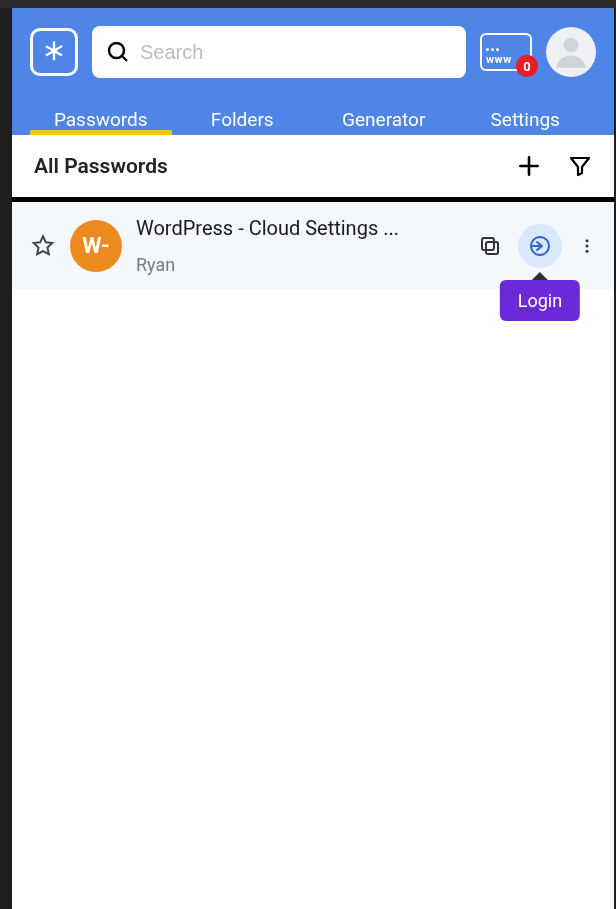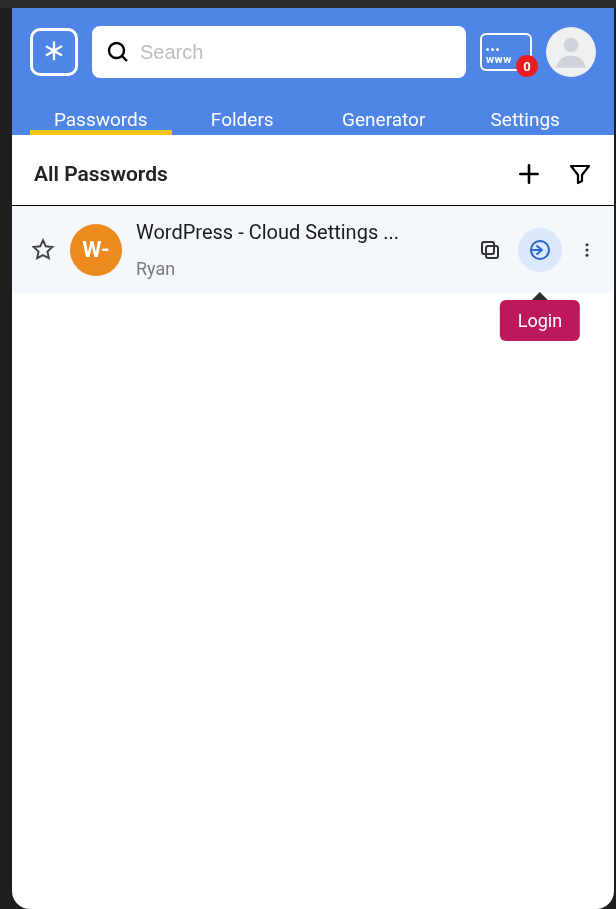--- a/index.html
+++ b/index.html
@@ -1,46 +1,46 @@
 <!DOCTYPE html>
 <html><head>
 <meta charset="utf-8">
 <style>
   * { box-sizing: border-box; margin: 0; padding: 0; }
   html, body { width: 616px; height: 909px; font-family: -apple-system, BlinkMacSystemFont, "Segoe UI", Roboto, sans-serif; background:#1f1f1f; overflow:hidden; }
   .browser-chrome { height:8px; background:#2b2b2b; position:relative; }
-  .panel { position:absolute; top:8px; left:12px; right:2px; bottom:0; background:#fff; display:flex; flex-direction:column; box-shadow:0 0 0 1px rgba(0,0,0,.1);border-radius:18px;}
+  .panel { position:absolute; top:8px; left:12px; right:2px; bottom:0; background:#fff; display:flex; flex-direction:column; box-shadow:0 0 0 1px rgba(0,0,0,.1);}
   .header { background:#4e85e6; padding:18px 18px 0 18px; }
   .header-row { display:flex; align-items:center; gap:14px; }
   .logo-box { width:48px; height:48px; border:3px solid #fff; border-radius:10px; display:flex; align-items:center; justify-content:center; position:relative;}
   .logo-box::after{content:"";position:absolute;bottom:-6px;left:50%;transform:translateX(-50%);width:0;height:0;}
   .search-wrap { flex:1; background:#fff; border-radius:8px; height:52px; display:flex; align-items:center; padding:0 14px; gap:10px;}
   .search-wrap input { border:none; outline:none; font-size:20px; flex:1; color:#333; }
   .search-wrap input::placeholder{color:#bdbdbd;}
   .www-box { width:52px; height:38px; border:2px solid #fff; border-radius:6px; position:relative; display:flex; flex-direction:column; padding:13px 4px; gap:2px;}
   .www-dots{display:flex;gap:2px;}
   .www-dots span{width:3px;height:3px;background:#fff;border-radius:50%;}
   .www-text{color:#fff;font-size:11px;font-weight:700;letter-spacing:.5px;}
   .www-badge{position:absolute;right:-8px;bottom:-8px;background:#ec1c24;color:#fff;border-radius:50%;width:22px;height:22px;display:flex;align-items:center;justify-content:center;font-size:13px;font-weight:700;}
   .avatar{width:50px;height:50px;border-radius:50%;background:#eef0f2;display:flex;align-items:center;justify-content:center;}
   .tabs{display:flex;margin-top:18px;gap:0;}
   .tab{flex:1;text-align:center;color:#fff;font-size:19px;padding:12px 0 4px 0;cursor:pointer;position:relative;}
   .tab.active::after{content:"";position:absolute;left:0;right:0;bottom:0;height:5px;background:#f5c518;}
-  .section-bar{display:flex;align-items:center;justify-content:space-between;padding:26px 22px 18px 22px;border-bottom:1px solid #000000;}
+  .section-bar{display:flex;align-items:center;justify-content:space-between;padding:18px 22px 18px 22px;border-bottom:5px solid #000000;}
   .section-title{font-size:21px;font-weight:600;color:#222;}
   .section-actions{display:flex;align-items:center;gap:26px;}
   .item-row{display:flex;align-items:center;padding:14px 18px;gap:14px;background:#f4f7fc;}
   .star{color:#555;}
   .item-avatar{width:52px;height:52px;border-radius:50%;background:#ec8a1f;color:#fff;display:flex;align-items:center;justify-content:center;font-size:22px;font-weight:700;}
   .item-text{flex:1;min-width:0;}
   .item-title{font-size:20px;color:#1b1b1b;white-space:nowrap;overflow:hidden;text-overflow:ellipsis;}
   .item-sub{font-size:18px;color:#7b7b7b;margin-top:14px;}
   .item-actions{display:flex;align-items:center;gap:16px;}
   .login-btn{width:44px;height:44px;border-radius:50%;background:#dbe7fb;display:flex;align-items:center;justify-content:center;color:#2b63cf;position:relative;}
-  .tooltip{position:absolute;top:72px;left:50%;transform:translateX(-50%);background:#be185d;color:#fff;padding:10px 18px;border-radius:6px;font-size:18px;white-space:nowrap;}
+  .tooltip{position:absolute;top:56px;left:50%;transform:translateX(-50%);background:#6d28d9;color:#fff;padding:10px 18px;border-radius:6px;font-size:18px;white-space:nowrap;}
   .tooltip::before{content:"";position:absolute;top:-8px;left:50%;transform:translateX(-50%);border-left:8px solid transparent;border-right:8px solid transparent;border-bottom:8px solid #2e2e2e;}
   .icon-btn{cursor:pointer;}
 </style>
 </head>
 <body>
 
 <div class="browser-chrome"></div>
 
 <div class="panel">
 

